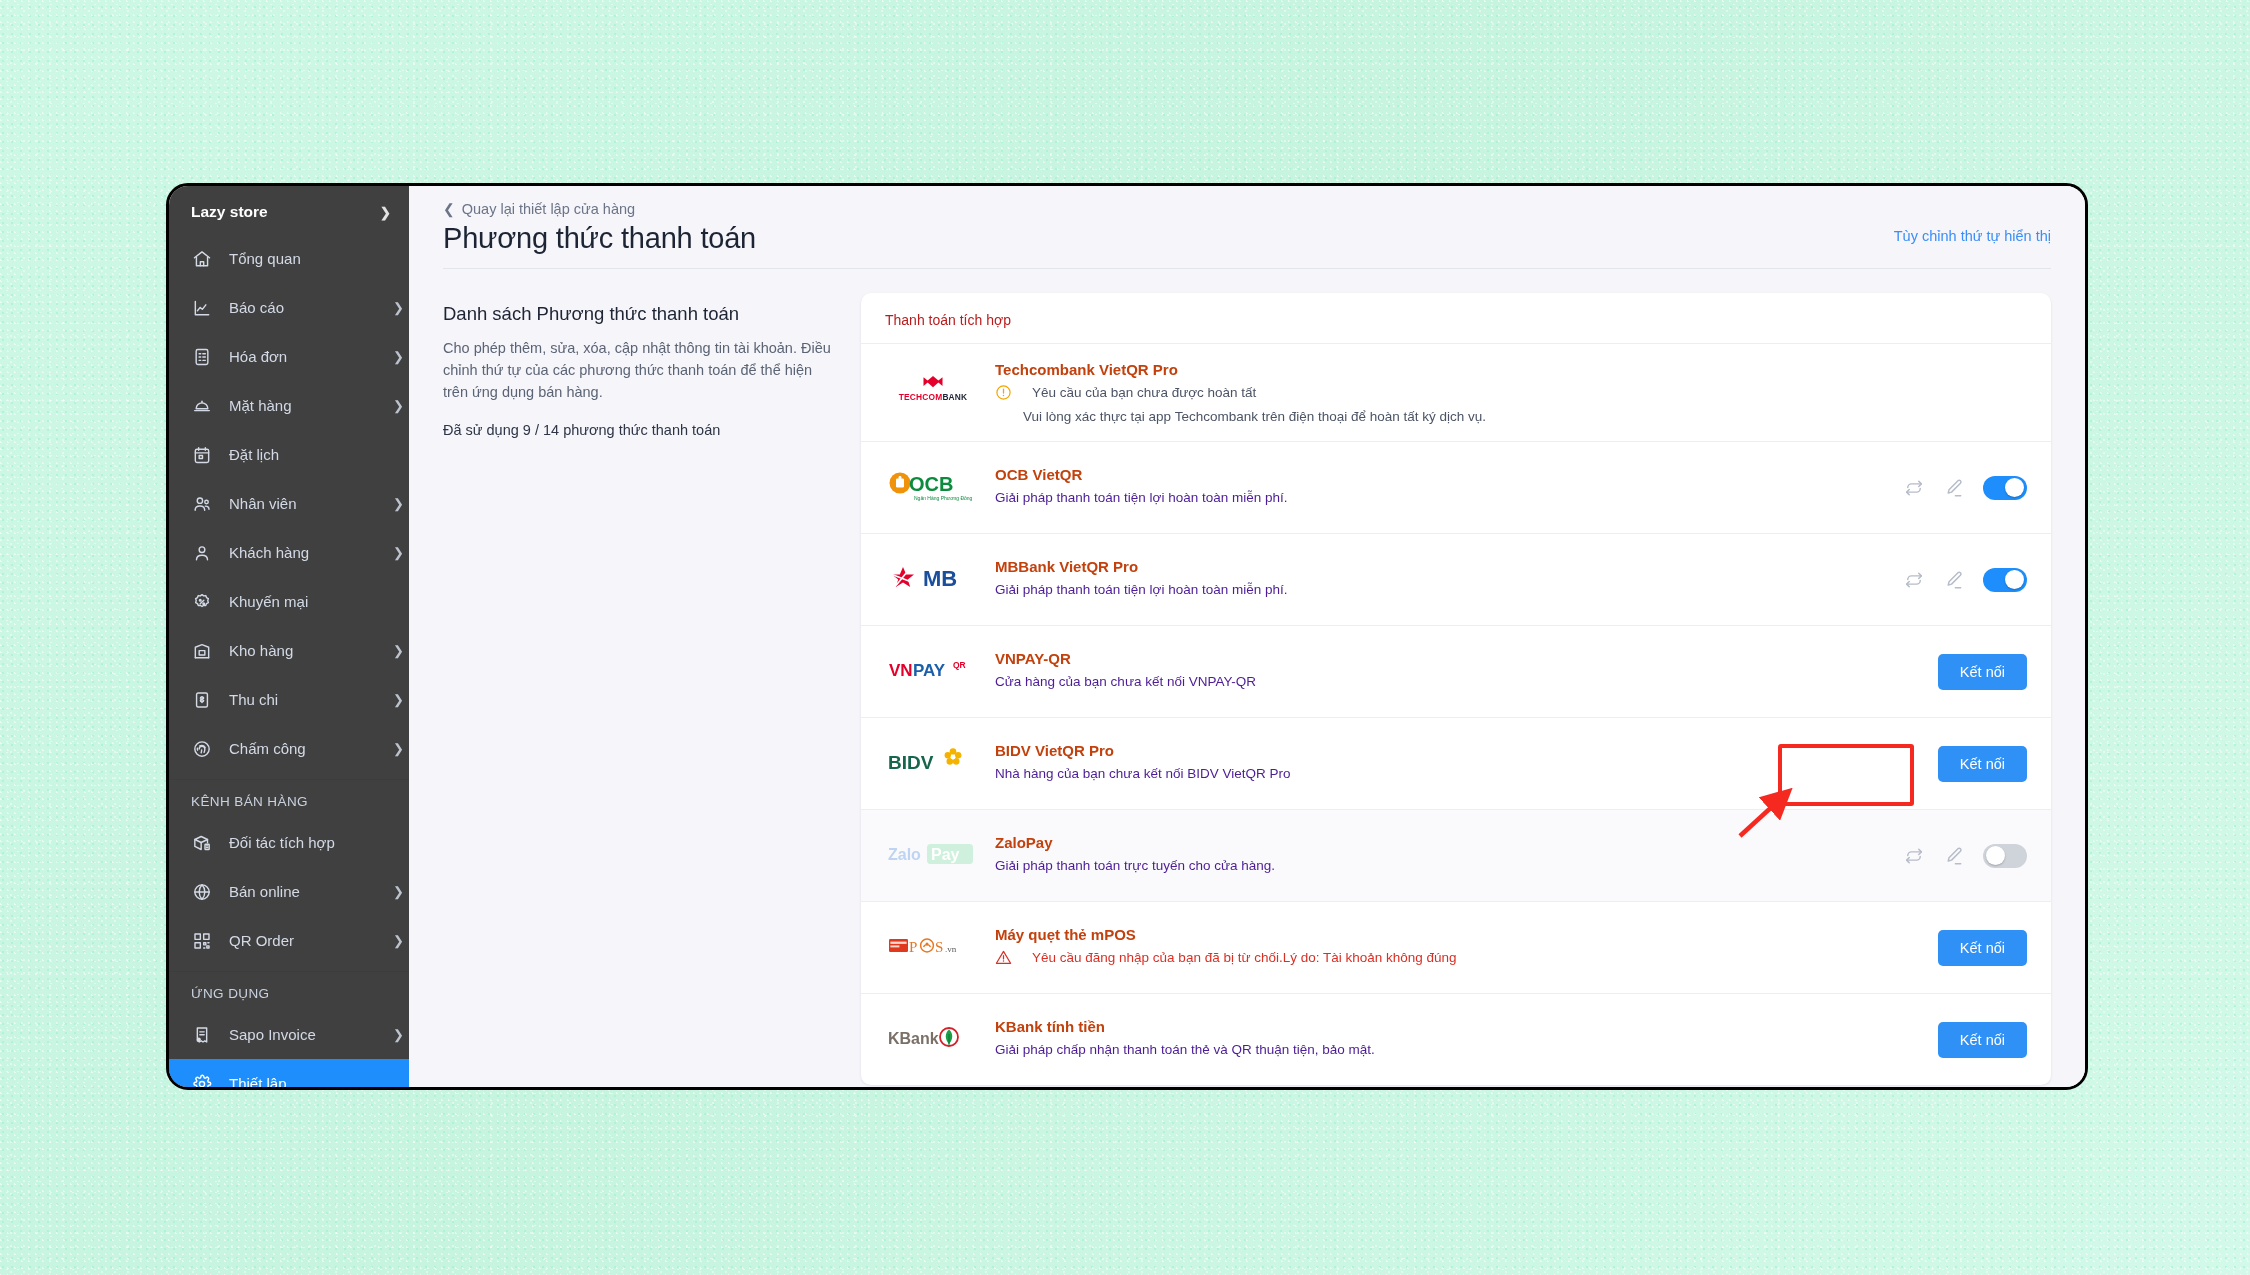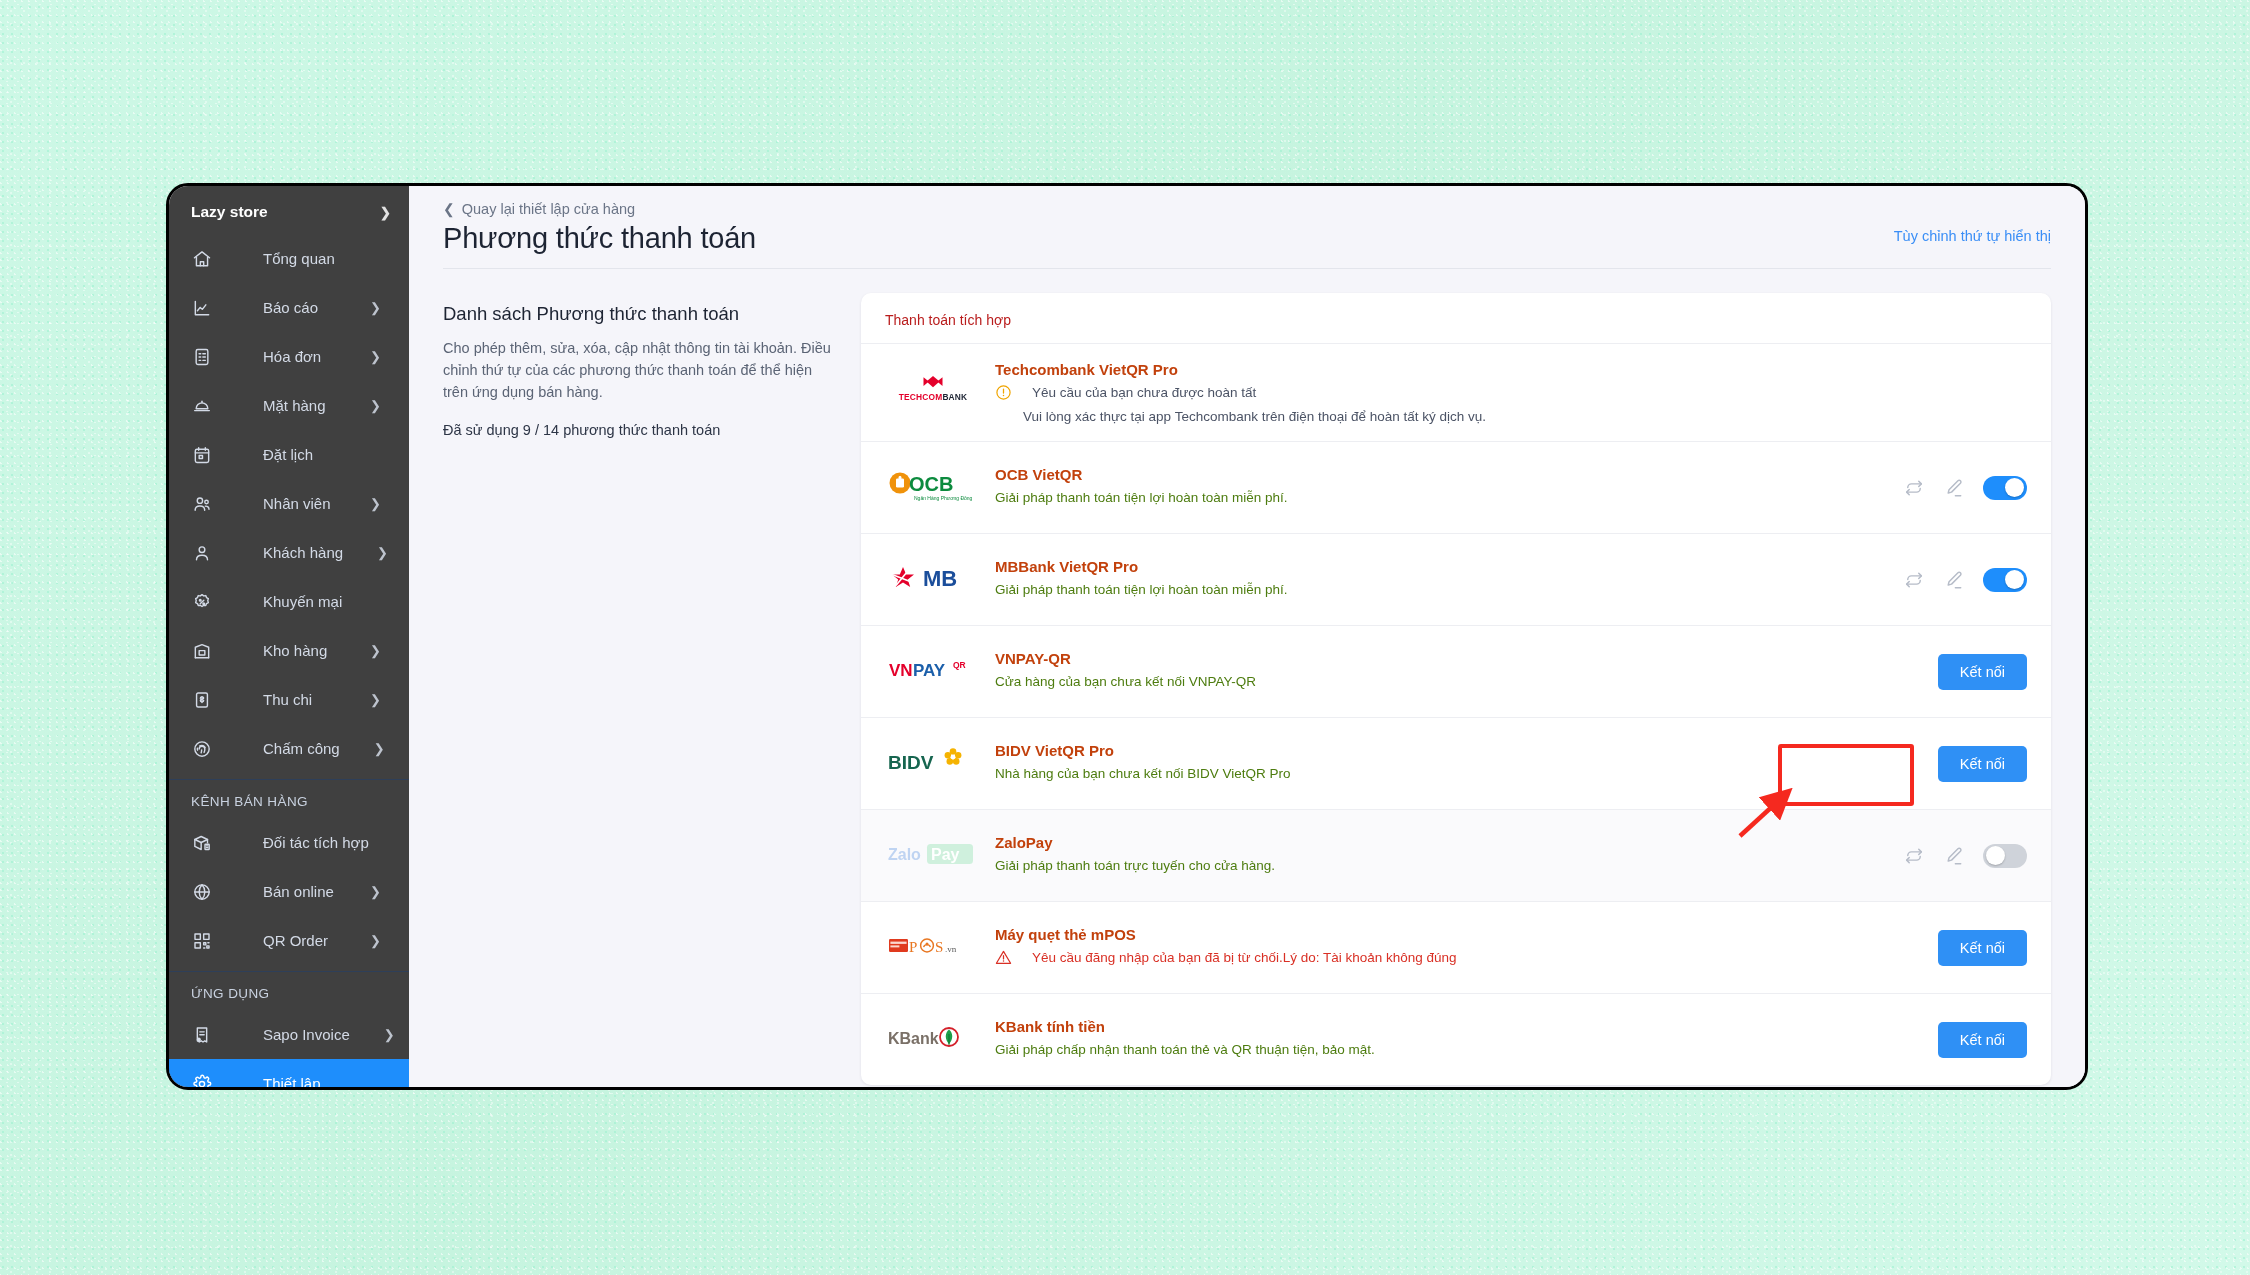--- a/index.html
+++ b/index.html
@@ -42,22 +42,22 @@
     padding-top: 4px;
     overflow: hidden;
   }
   .store-head {
     display: flex; align-items: center; justify-content: space-between;
     padding: 13px 18px 13px 22px;
     font-weight: bold; font-size: 15.5px; color: #fff;
   }
   .nav-item {
     display: flex; align-items: center;
-    height: 49px; padding: 0 28px 0 22px;
-    color: #d3dae6; cursor: pointer; position: relative; gap: 34px;
+    height: 49px; padding: 0 5px 0 22px;
+    color: #d3dae6; cursor: pointer; position: relative;
   }
   .nav-item.active { background: #1e8efc; color: #fff; }
   .nav-ico {
     width: 22px; height: 22px; flex: 0 0 22px;
     margin-right: 16px; display: flex; align-items: center; justify-content: center;
   }
   .nav-ico svg { width: 20px; height: 20px; display: block; }
   .nav-label { flex: 1; white-space: nowrap; font-size: 15px; }
   .chev { font-size: 13px; opacity: .85; line-height: 1; }
   .sec-divider { height: 1px; background: #2e3f59; margin: 6px 0 0; }
@@ -100,21 +100,21 @@
   }
   .pm-row.disabled { background: #fafafc; }
   .pm-logo {
     width: 96px; flex: 0 0 96px; height: 46px;
     display: flex; align-items: center; justify-content: center;
     margin-right: 14px;
   }
   .pm-logo svg { display: block; }
   .pm-body { flex: 1; min-width: 0; }
   .pm-name { font-size: 15px; font-weight: bold; color: #c2410c; margin-bottom: 5px; }
-  .pm-desc { font-size: 13.5px; color: #4d7c0f; line-height: 1.5; }
+  .pm-desc { font-size: 13.5px; color: #4c1d95; line-height: 1.5; }
   .pm-note { display: flex; align-items: flex-start; gap: 20px; }
   .pm-note .note-txt { font-size: 13.5px; color: #4b5365; line-height: 1.5; }
   .pm-note .note-txt.warn { color: #d93025; }
   .pm-sub { font-size: 13.5px; color: #4b5365; margin-top: 4px; padding-left: 28px; }
   .pm-actions { display: flex; align-items: center; gap: 18px; margin-left: 16px; }
   .act-ico { width: 22px; height: 22px; cursor: pointer; color: #b6bcc8; }
   .act-ico svg { width: 22px; height: 22px; display: block; }
   .toggle {
     width: 44px; height: 24px; border-radius: 14px; position: relative;
     cursor: pointer; flex: 0 0 44px; background: #1e8efc;

